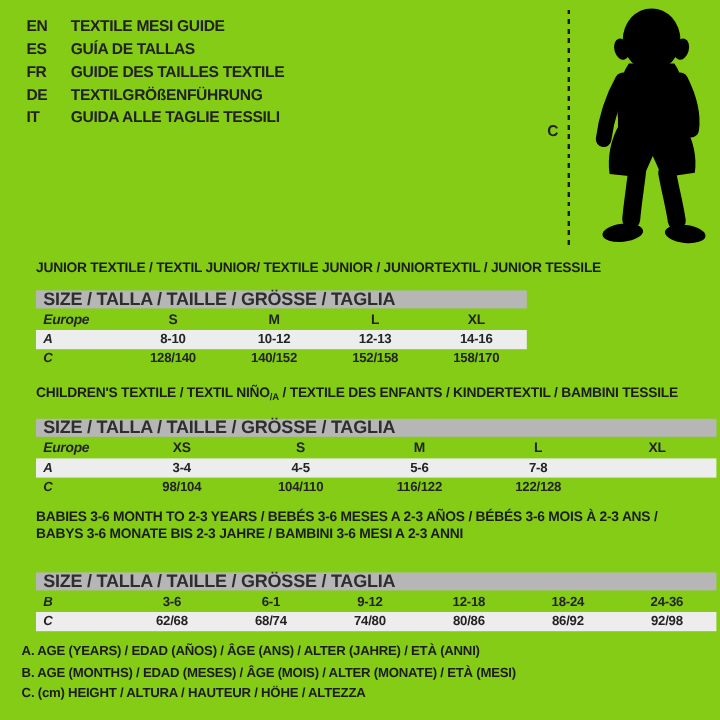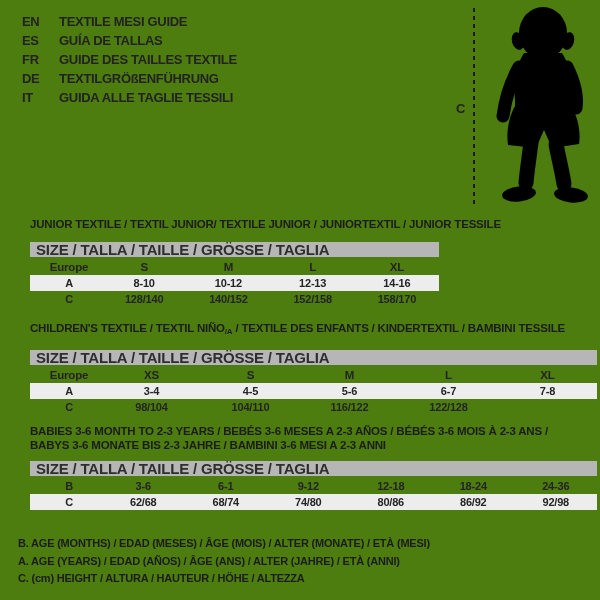--- a/index.html
+++ b/index.html
@@ -1,46 +1,46 @@
 <!DOCTYPE html>
 <html><head>
 <meta charset="utf-8">
 <style>
   html,body{margin:0;padding:0;background:#fff;}
   .canvas{
-    position:relative;width:600px;height:600px;background:#4d7c0f;overflow:hidden;
+    position:relative;width:600px;height:600px;background:#84cc16;overflow:hidden;
     font-family:"Liberation Sans","DejaVu Sans",sans-serif;font-weight:bold;color:#222;
   }
   
   .lang-block{position:absolute;left:22px;top:12px;}
   .lang-row{display:flex;line-height:19px;font-size:13px;letter-spacing:-0.3px;}
   .lang-code{width:37px;}
   
   .dash-line{position:absolute;left:473px;top:8px;width:2px;height:198px;
     background:repeating-linear-gradient(to bottom,#1b1b1b 0 4px,transparent 4px 8px);}
   .c-label{position:absolute;left:456px;top:101px;font-size:13px;}
   .baby-svg{position:absolute;left:486px;top:5px;}
   
   .tbl{position:absolute;left:30px;}
   .tbl1{top:217px;width:409px;}
   .tbl2{top:321px;width:567px;}
   .tbl3{top:424px;width:567px;}
   .tbl-heading{font-size:11.5px;letter-spacing:-0.2px;color:#1c1c1c;white-space:nowrap;margin-bottom:11px;line-height:14px;}
   .tbl3 .tbl-heading{margin-bottom:0;}
-  .tbl3 .head-wrap{margin-bottom:9px;}
+  .tbl3 .head-wrap{margin-bottom:25px;}
   .heading-sub{font-size:8px;vertical-align:-2px;}
   .size-bar{height:15px;line-height:15px;background:#b6b6b6;color:#2e2e2e;padding-left:6px;
     font-size:15px;letter-spacing:-0.2px;margin-bottom:2px;}
   .row{display:grid;height:16px;line-height:16px;font-size:11px;letter-spacing:-0.2px;color:#242424;}
   .row.shaded{background:#ededed;}
   .r4{grid-template-columns:72px repeat(4,1fr);}
   .r5{grid-template-columns:72px repeat(5,1fr);}
   .r6{grid-template-columns:72px repeat(6,1fr);}
   .cell{text-align:center;}
-  .cell.lbl{text-align:center;padding-left:6px;}
+  .cell.lbl{text-align:left;padding-left:6px;font-style:italic;}
   .row.euro{font-size:11.5px;}
   
   .foot-block{position:absolute;left:18px;top:535px;font-size:11px;line-height:17.5px;letter-spacing:-0.2px;color:#1c1c1c;white-space:nowrap;}
 </style>
 </head>
 <body>
 
 <div class="canvas">
 
   <div class="lang-block">
@@ -119,21 +119,20 @@
       <span class="cell">S</span>
       <span class="cell">M</span>
       <span class="cell">L</span>
       <span class="cell">XL</span>
     </div>
     <div class="row r5 shaded">
       <span class="cell lbl">A</span>
       <span class="cell">3-4</span>
       <span class="cell">4-5</span>
       <span class="cell">5-6</span>
-      <span class="cell">6-7</span>
       <span class="cell">7-8</span>
     </div>
     <div class="row r5">
       <span class="cell lbl">C</span>
       <span class="cell">98/104</span>
       <span class="cell">104/110</span>
       <span class="cell">116/122</span>
       <span class="cell">122/128</span>
     </div>
   </div>
@@ -158,18 +157,18 @@
       <span class="cell">62/68</span>
       <span class="cell">68/74</span>
       <span class="cell">74/80</span>
       <span class="cell">80/86</span>
       <span class="cell">86/92</span>
       <span class="cell">92/98</span>
     </div>
   </div>
 
   <div class="foot-block">
+    <div>A. AGE (YEARS) / EDAD (AÑOS) / ÂGE (ANS) / ALTER (JAHRE) / ETÀ (ANNI)</div>
     <div>B. AGE (MONTHS) / EDAD (MESES) / ÂGE (MOIS) / ALTER (MONATE) / ETÀ (MESI)</div>
-    <div>A. AGE (YEARS) / EDAD (AÑOS) / ÂGE (ANS) / ALTER (JAHRE) / ETÀ (ANNI)</div>
     <div>C. (cm) HEIGHT / ALTURA / HAUTEUR / HÖHE / ALTEZZA</div>
   </div>
 
 </div>
 
 </body></html>

